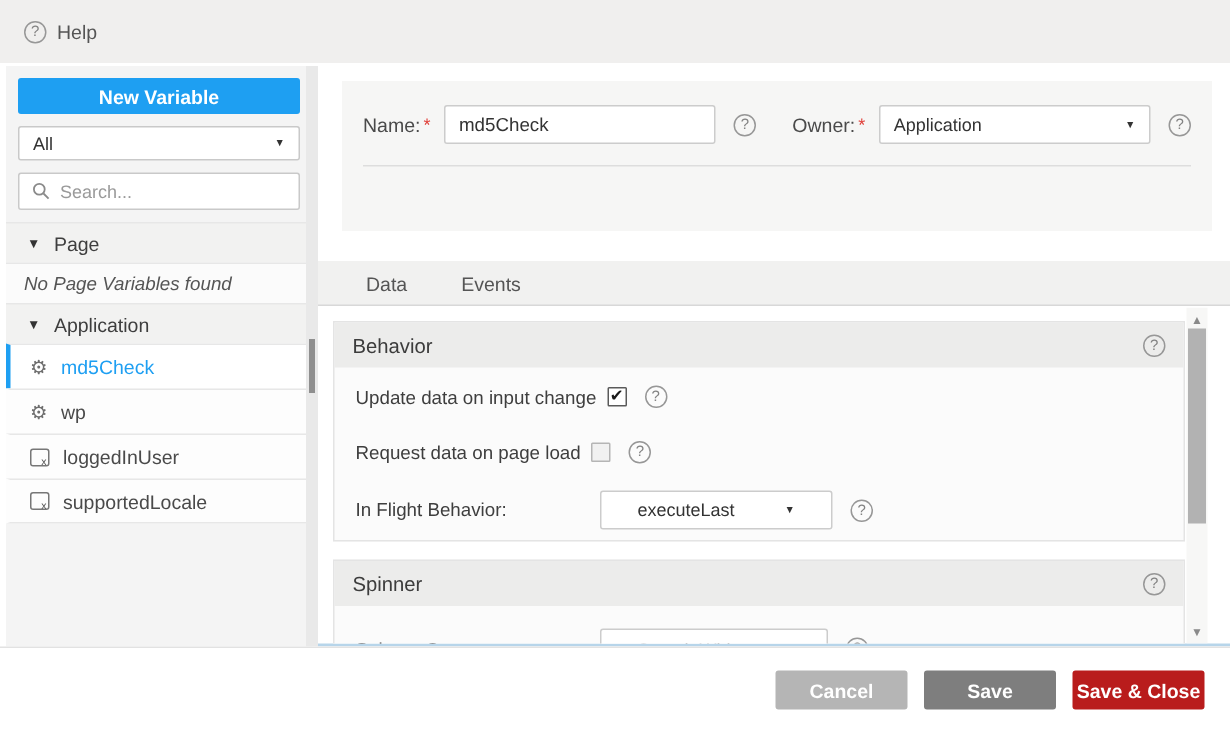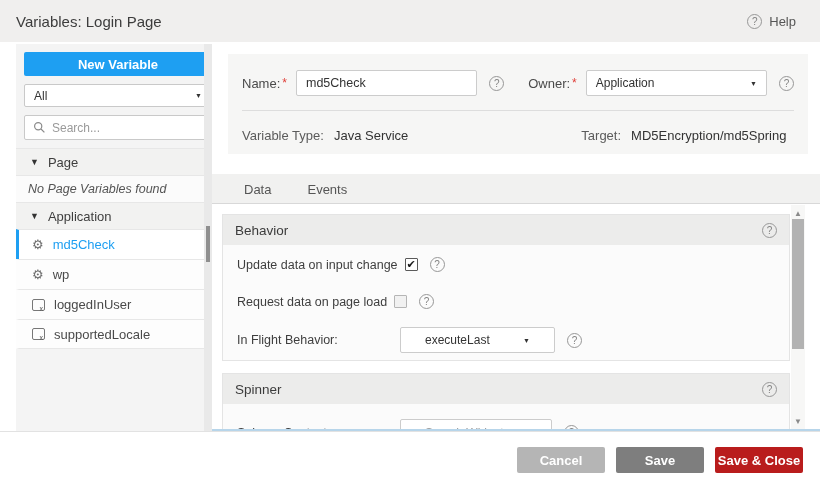--- a/index.html
+++ b/index.html
@@ -10,21 +10,21 @@
   
   .titlebar { position:absolute; top:0; left:0; right:0; height:42px; background:#f0efee;
               display:flex; align-items:center; justify-content:space-between; padding:0 24px 0 16px; }
   .titlebar .title { font-size:15px; color:#3c3c3c; }
   .help-link { display:flex; align-items:center; gap:7px; font-size:13px; color:#555; cursor:pointer; }
 
   .qicon { display:inline-flex; align-items:center; justify-content:center; width:15px; height:15px;
            border:1px solid #979797; border-radius:50%; font-size:10px; color:#838383; flex:0 0 auto; background:transparent; }
 
   
-  .sidebar { position:absolute; top:44px; left:16px; width:204px; bottom:57px; background:#f4f4f4; }
+  .sidebar { position:absolute; top:44px; left:4px; width:204px; bottom:57px; background:#f4f4f4; }
   .side-track { position:absolute; top:44px; left:204px; width:8px; bottom:57px; background:#e9e9e9; }
   .side-thumb { position:absolute; top:182px; left:2px; width:4px; height:36px; background:#8f8f8f; }
 
   .new-var-btn { position:absolute; top:8px; left:8px; width:188px; height:24px; border:none; border-radius:2px;
                  color:#fff; font-weight:bold; font-size:13px; cursor:pointer; font-family:inherit; }
   .filter-select { position:absolute; top:40px; left:8px; width:188px; height:23px; background:#fff;
                    border:1px solid #c9c9c9; border-radius:2px; display:flex; align-items:center;
                    justify-content:space-between; padding:0 9px; font-size:12px; color:#333; cursor:pointer; }
   .search-box { position:absolute; top:71px; left:8px; width:188px; height:25px; background:#fff;
                 border:1px solid #c9c9c9; border-radius:2px; display:flex; align-items:center; padding:0 8px; gap:6px; }
@@ -103,21 +103,20 @@
   .btn { position:absolute; top:15px; width:88px; height:26px; border:none; border-radius:2px; color:#fff;
          font-size:13px; font-weight:bold; font-family:inherit; cursor:pointer; }
   .btn-cancel { right:215px;text-align:center; } .btn-save { right:116px; } .btn-saveclose { right:17px; }
 </style>
 </head>
 <body>
 
 <div class="app">
 
   <div class="titlebar">
-    <div class="title">Variables: Login Page</div>
     <div class="help-link">
       <span class="qicon">?</span>
       <span>Help</span>
     </div>
   </div>
 
   <div class="sidebar">
     <button class="new-var-btn" style="background:#1e9ff2;">New Variable</button>
 
     <div class="filter-select">
@@ -185,26 +184,20 @@
         <span class="qicon">?</span>
         <span class="lbl" style="margin-left:24px;">Owner:</span>
           <span class="req">*</span>
         <div class="fake-select">
           <span>Application</span>
           <span class="sel-arrow">▼</span>
         </div>
         <span class="qicon">?</span>
       </div>
       <div class="card-divider"></div>
-      <div class="meta-row">
-        <span class="meta-label">Variable Type:</span>
-        <span class="meta-value">Java Service</span>
-        <span class="meta-label" style="margin-left:173px;">Target:</span>
-        <span class="meta-value">MD5Encryption/md5Spring</span>
-      </div>
     </div>
 
     <div class="tabbar">
       <div class="tab">
         <span>Data</span>
       </div>
       <div class="tab">
         <span>Events</span>
       </div>
     </div>

